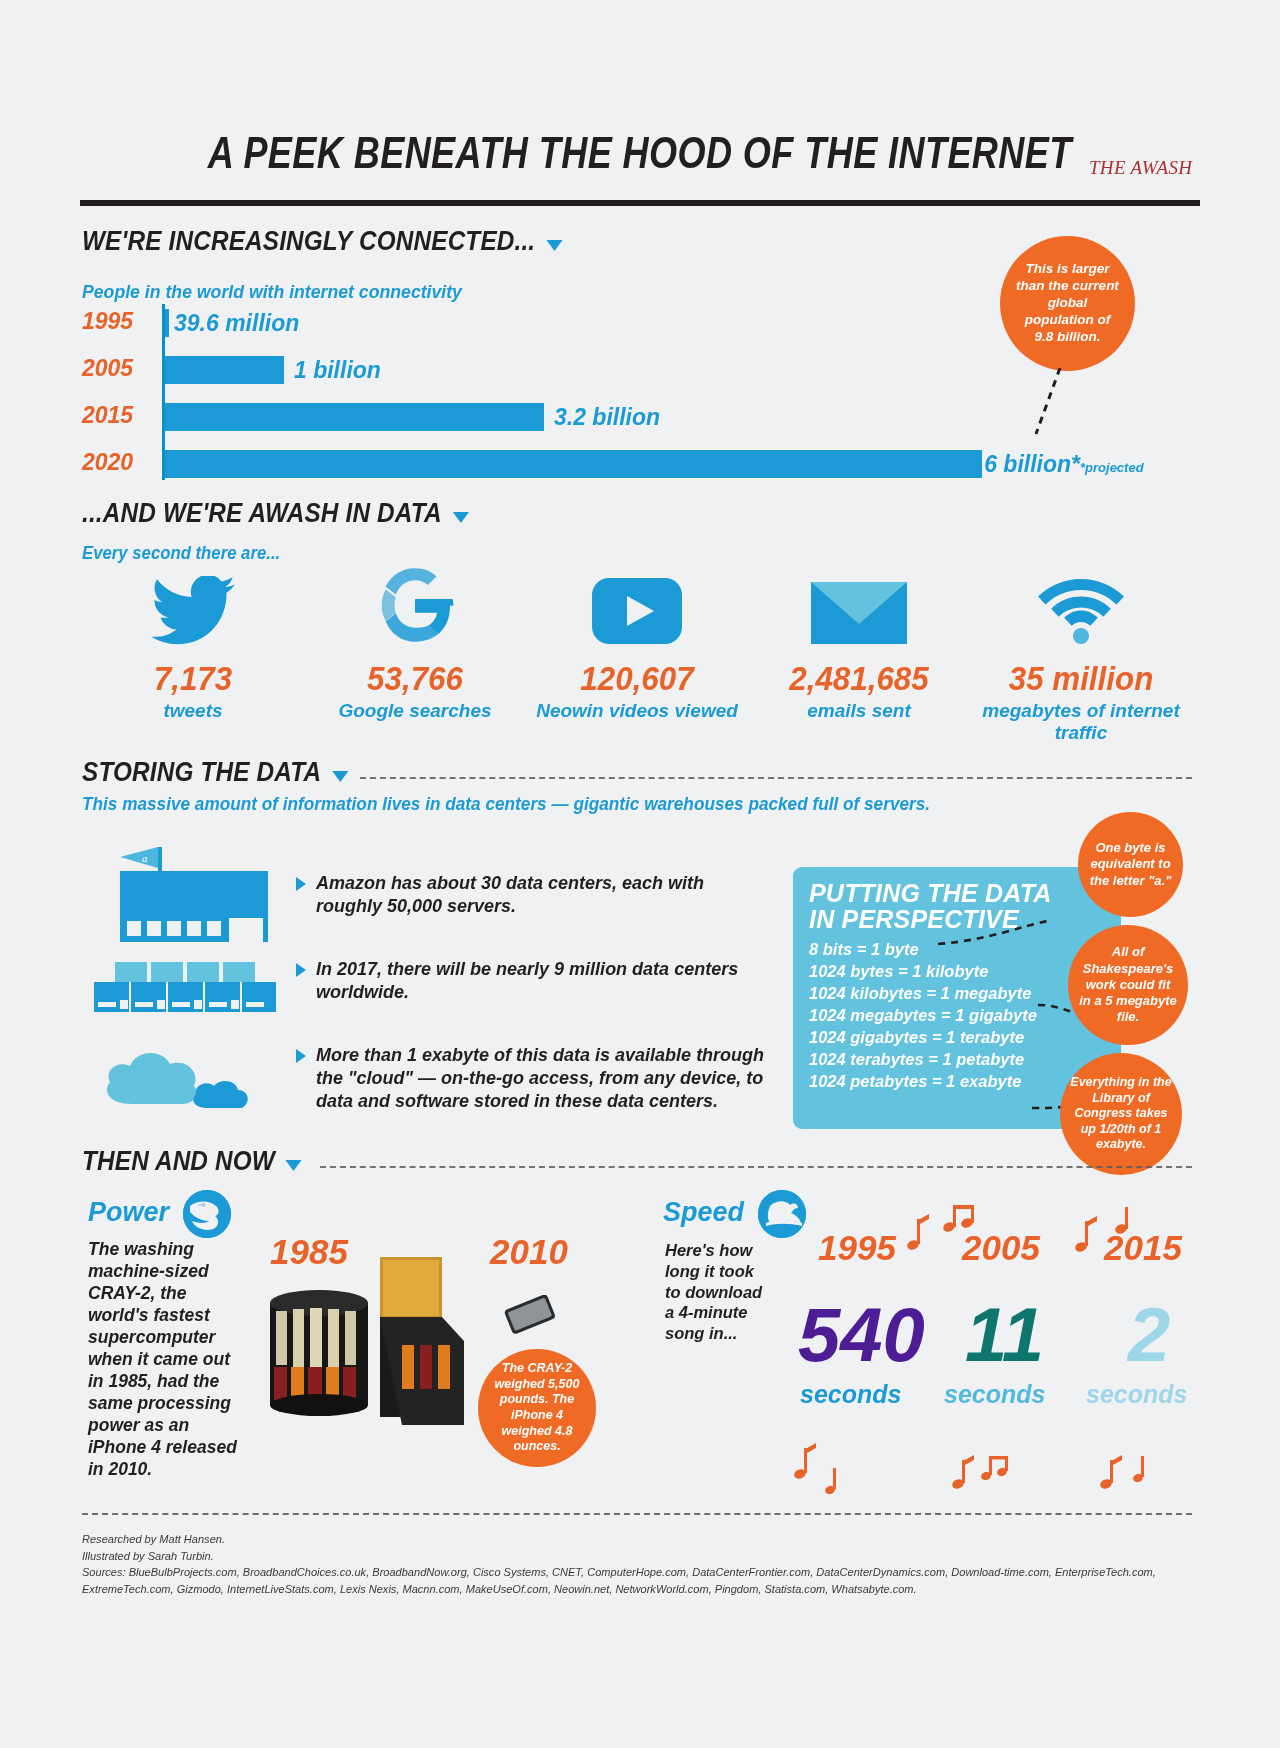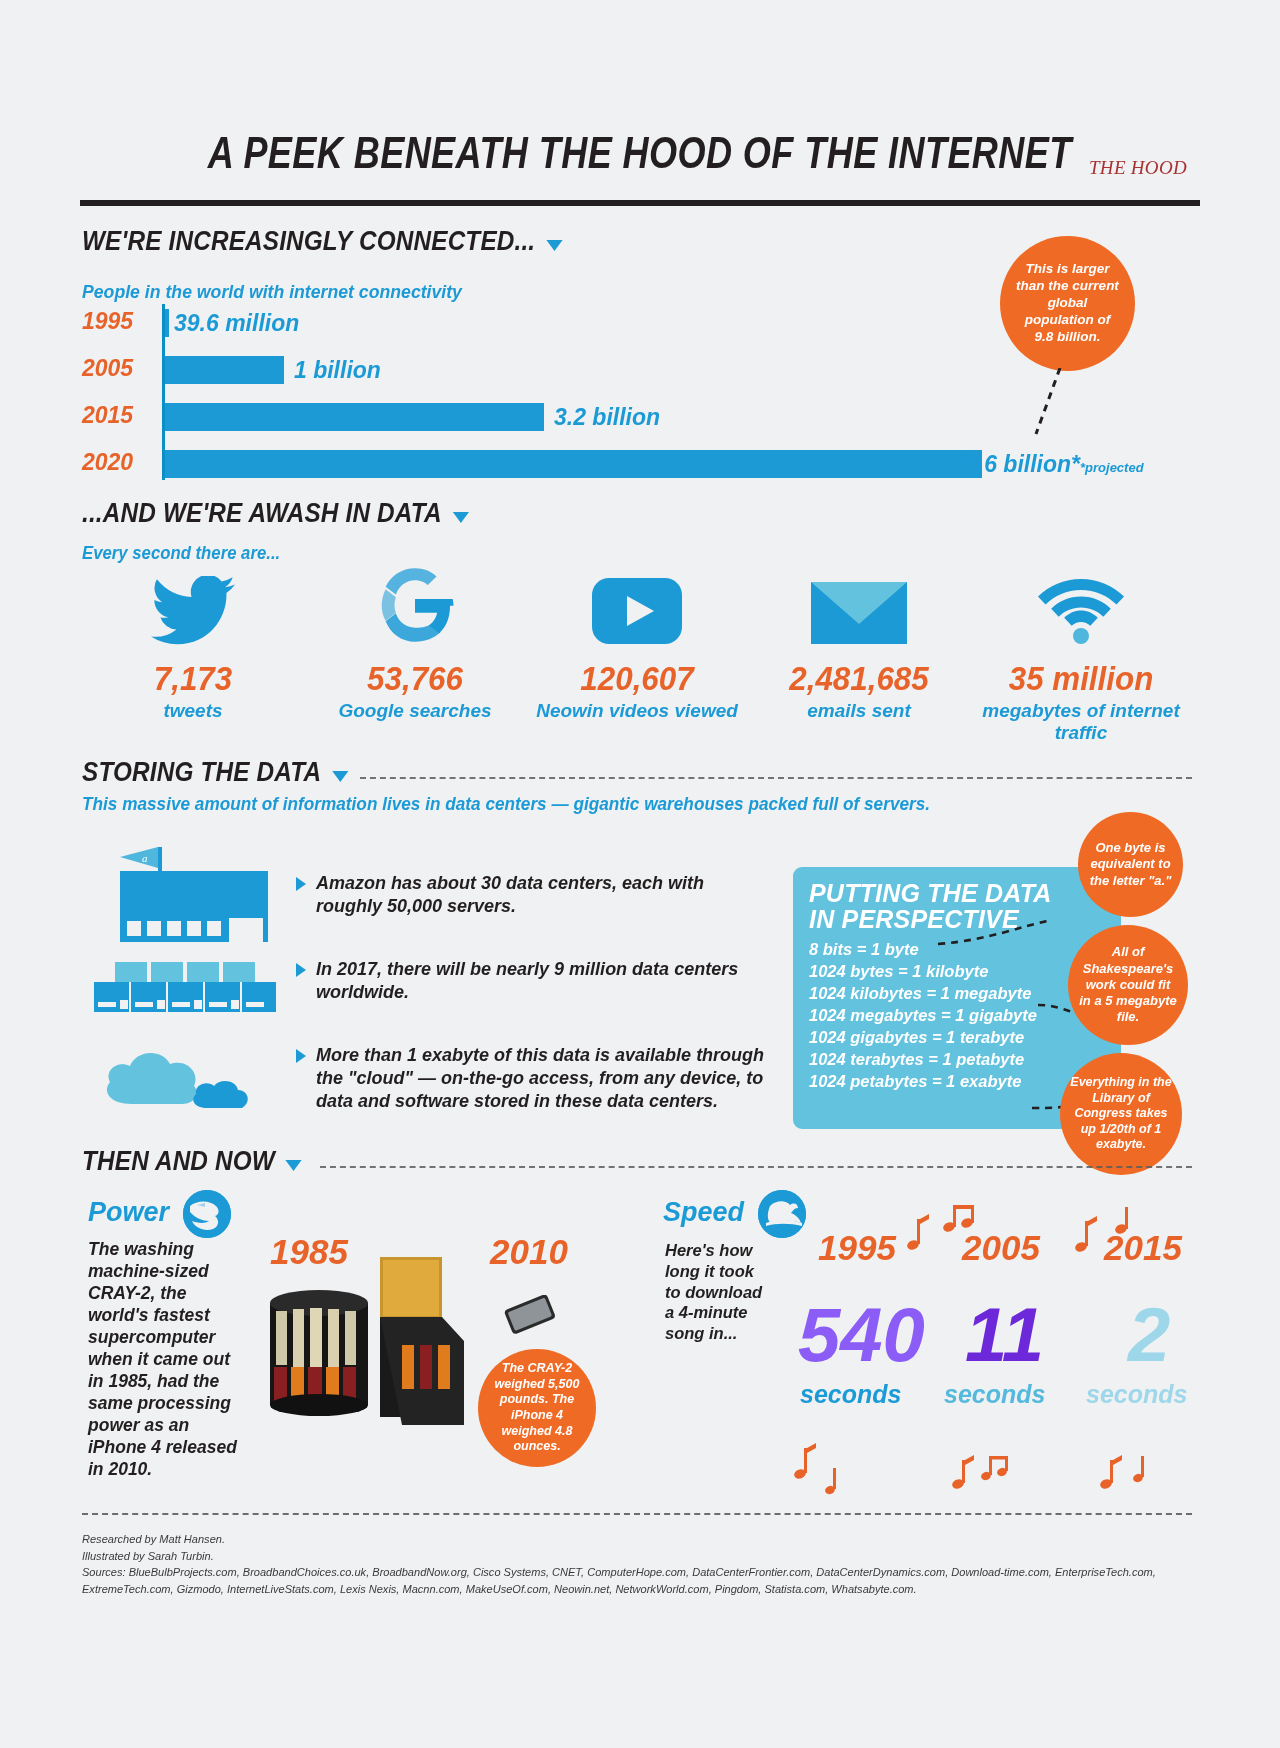--- a/index.html
+++ b/index.html
@@ -95,21 +95,21 @@
   .cray{ position:absolute; }
 </style>
 </head>
 <body>
 
 <div class="page">
 
   <div class="title-row">
     <span class="main-title">A PEEK BENEATH THE HOOD OF THE INTERNET</span>
   </div>
-  <div class="logo">THE HOOD</div>
+  <div class="logo">THE AWASH</div>
   <div class="rule"></div>
 
   <div class="sec-head" style="left:82px; top:226px;">
     <span>WE'RE INCREASINGLY CONNECTED...</span><span class="caret"></span>
   </div>
   <div class="sub-blue" style="left:82px; top:281px;">People in the world with internet connectivity</div>
 
   <div class="circ" style="left:1000px; top:236px; width:135px; height:135px; font-size:13.5px; padding:0 14px;">This is larger than the current global population of 9.8 billion.</div>
   <svg style="position:absolute; left:1020px; top:368px; width:60px; height:70px;">
     <path d="M40 0 L16 66" stroke="#231f20" stroke-width="3" fill="none" stroke-dasharray="7 6"></path>
@@ -402,24 +402,24 @@
         <path d="M323 20 L332 15 L332 20 L323 25 Z"></path>
       <ellipse cx="348" cy="38" rx="5" ry="4" transform="rotate(-20 348 38)"></ellipse>
         <rect x="351" y="16" width="3" height="21"></rect>
     </g>
   </svg>
 
   <div class="yrbig" style="left:818px; top:1228px;">1995</div>
   <div class="yrbig" style="left:962px; top:1228px;">2005</div>
   <div class="yrbig" style="left:1104px; top:1228px;">2015</div>
 
-  <div class="bignum" style="left:798px; top:1300px; color:#8b5cf6;">540</div>
+  <div class="bignum" style="left:798px; top:1300px; color:#4c1d95;">540</div>
   <div class="secu" style="left:800px; top:1380px; color:#1b9ad6;">seconds</div>
 
-  <div class="bignum" style="left:965px; top:1300px; color:#6d28d9;">11</div>
+  <div class="bignum" style="left:965px; top:1300px; color:#0f766e;">11</div>
   <div class="secu" style="left:944px; top:1380px; color:#54b9dd;">seconds</div>
 
   <div class="bignum" style="left:1128px; top:1300px; color:#9ed7ea;">2</div>
   <div class="secu" style="left:1086px; top:1380px; color:#9ed7ea;">seconds</div>
 
   <div class="foot-dots"></div>
   <div class="foot">
     <div>Researched by Matt Hansen.</div>
     <div>Illustrated by Sarah Turbin.</div>
     <div>

